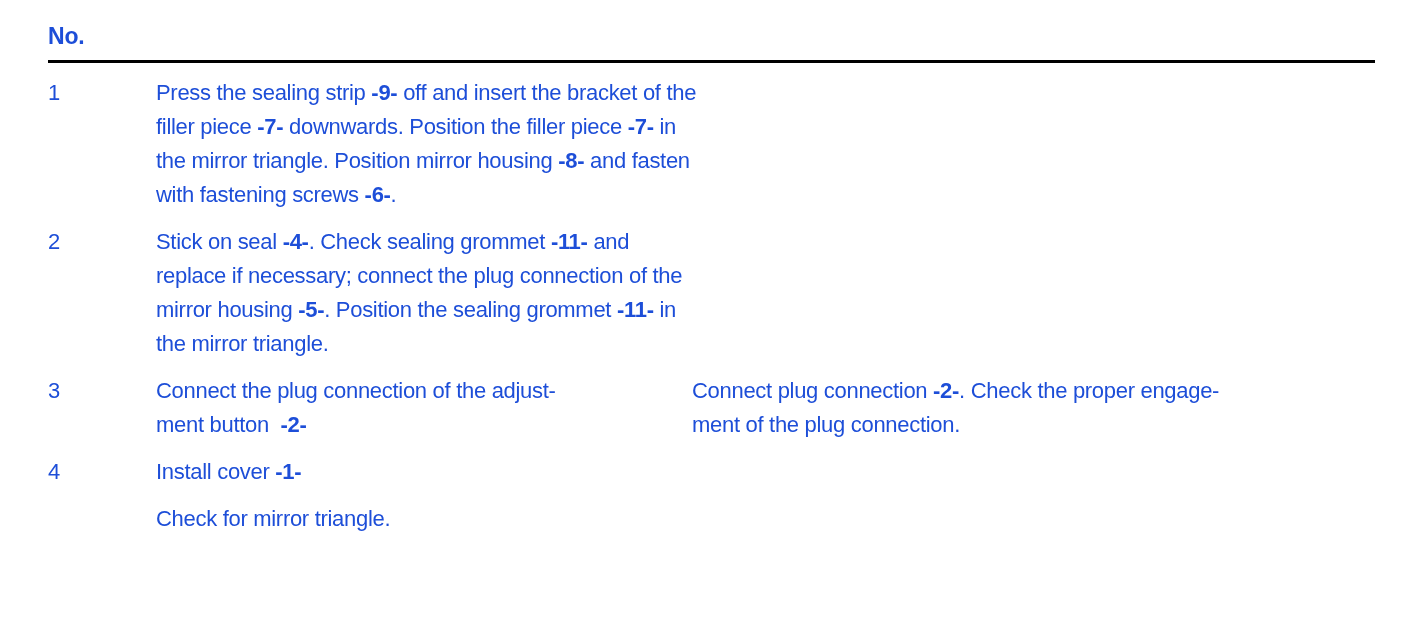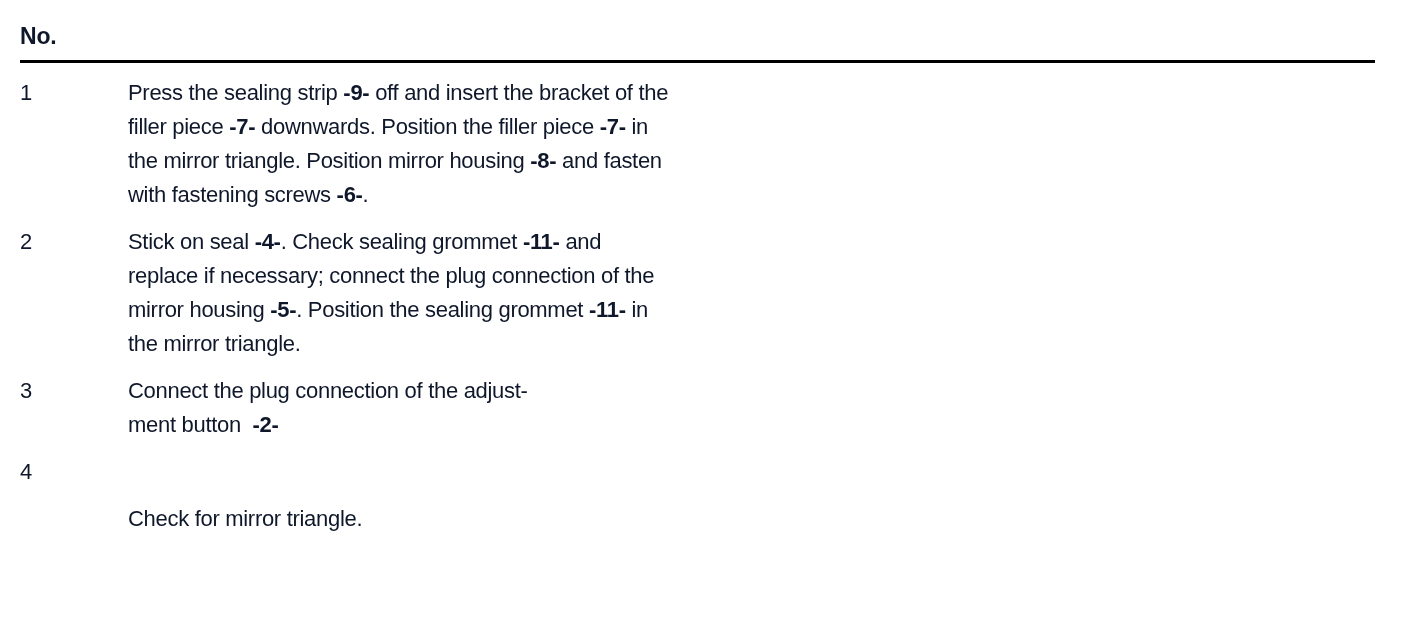--- a/index.html
+++ b/index.html
@@ -5,23 +5,23 @@
   html, body {
     margin: 0;
     padding: 0;
     background: #ffffff;
   }
   .page {
     position: relative;
     width: 1408px;
     height: 634px;
     box-sizing: border-box;
-    padding: 22px 33px 0 20px;
+    padding: 22px 33px 0 48px;
     background: #ffffff;
-    color: #0f172a;
+    color: #1d4ed8;
     font-family: "Liberation Sans", sans-serif;
     overflow: hidden;
   }
   .table { width: 100%; }
   .thead, .row {
     display: grid;
     grid-template-columns: 108px 536px 1fr;
     align-items: start;
   }
   .thead {
@@ -57,24 +57,26 @@
   </div>
 
   <div class="row">
     <div class="cell col-no">2</div>
     <div class="cell col-instr">Stick on seal <b>-4-</b>. Check sealing grommet <b>-11-</b> and<br>replace if necessary; connect the plug connection of the<br>mirror housing <b>-5-</b>. Position the sealing grommet <b>-11-</b> in<br>the mirror triangle.</div>
   </div>
 
   <div class="row">
     <div class="cell col-no">3</div>
     <div class="cell col-proc">Connect the plug connection of the adjust-<br>ment button &nbsp;<b>-2-</b></div>
+    <div class="cell col-instr">Connect plug connection <b>-2-</b>. Check the proper engage-<br>ment of the plug connection.</div>
   </div>
 
   <div class="row">
     <div class="cell col-no">4</div>
+    <div class="cell col-proc">Install cover <b>-1-</b></div>
   </div>
 
   <div class="row">
     <div class="cell col-no"></div>
     <div class="cell col-proc">Check for mirror triangle.</div>
     <div class="cell col-instr"></div>
   </div>
 </div>
   </div>
 </div>

